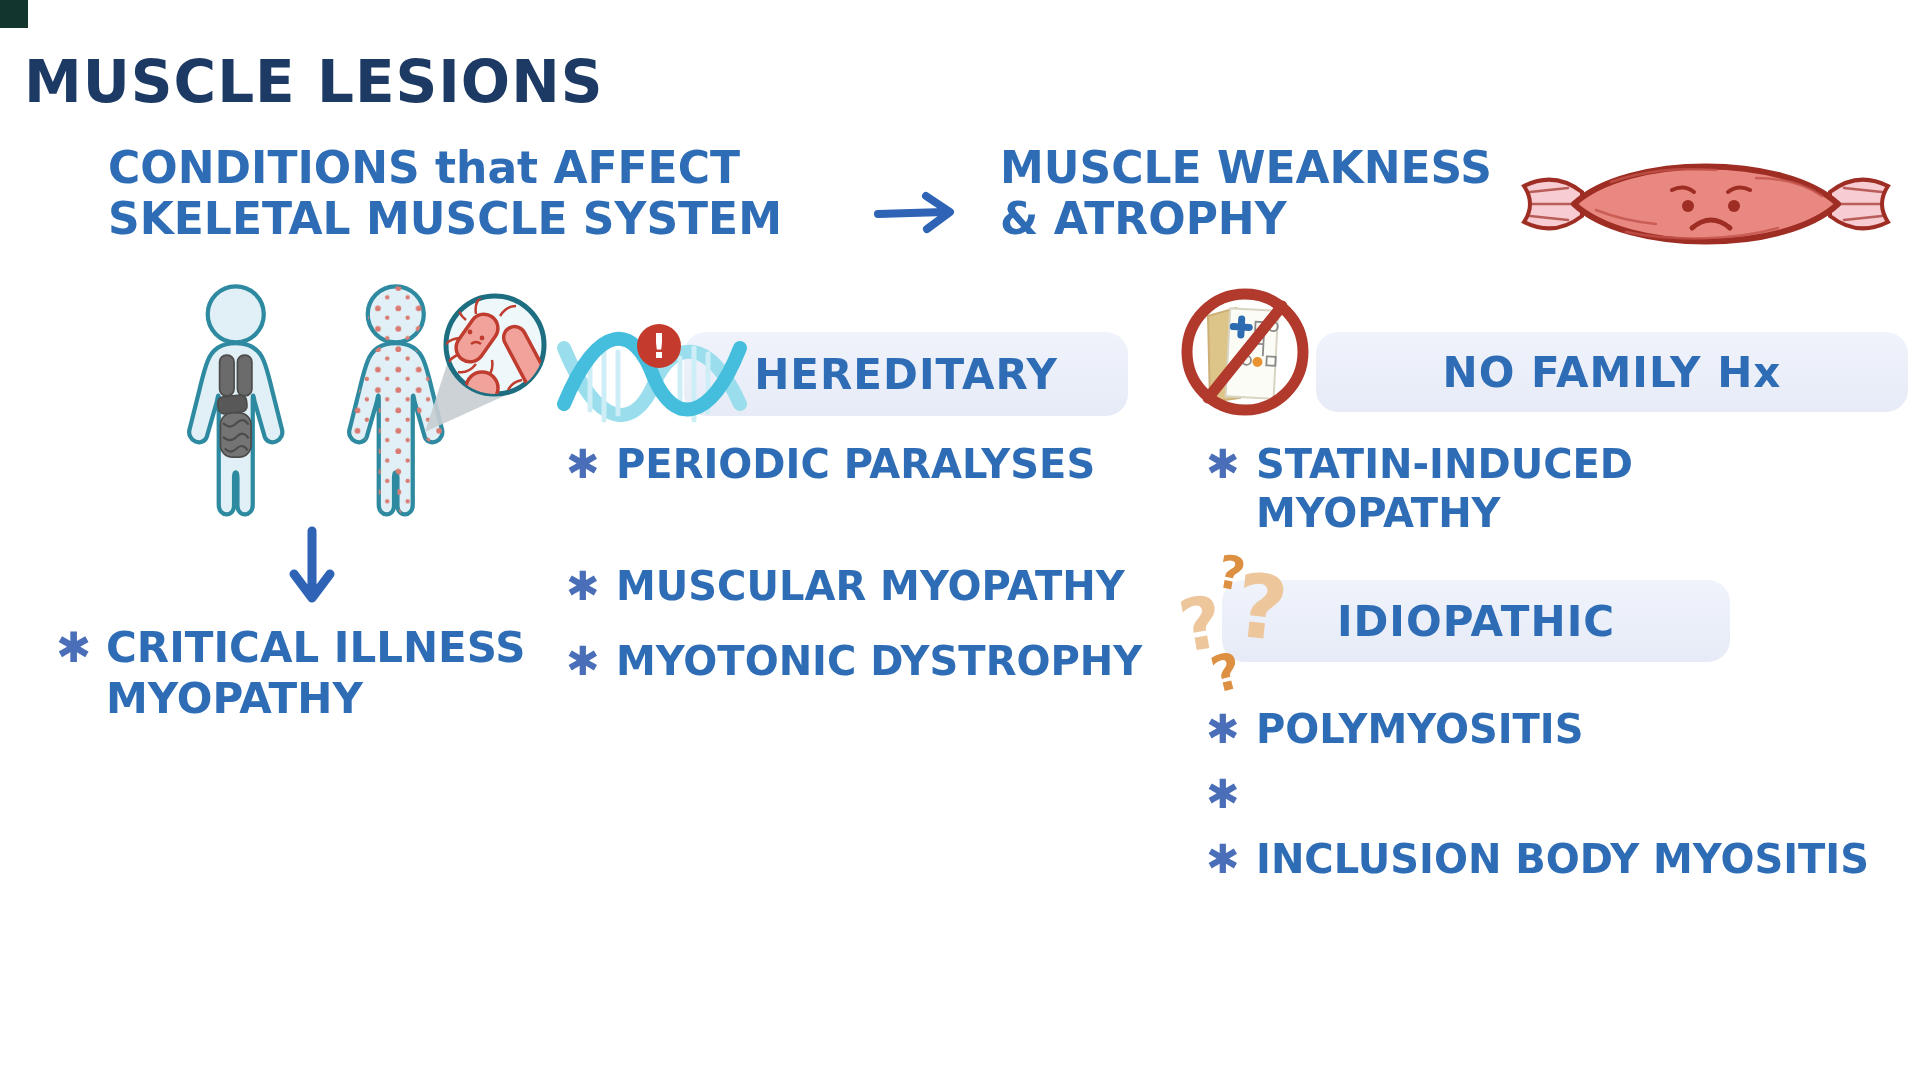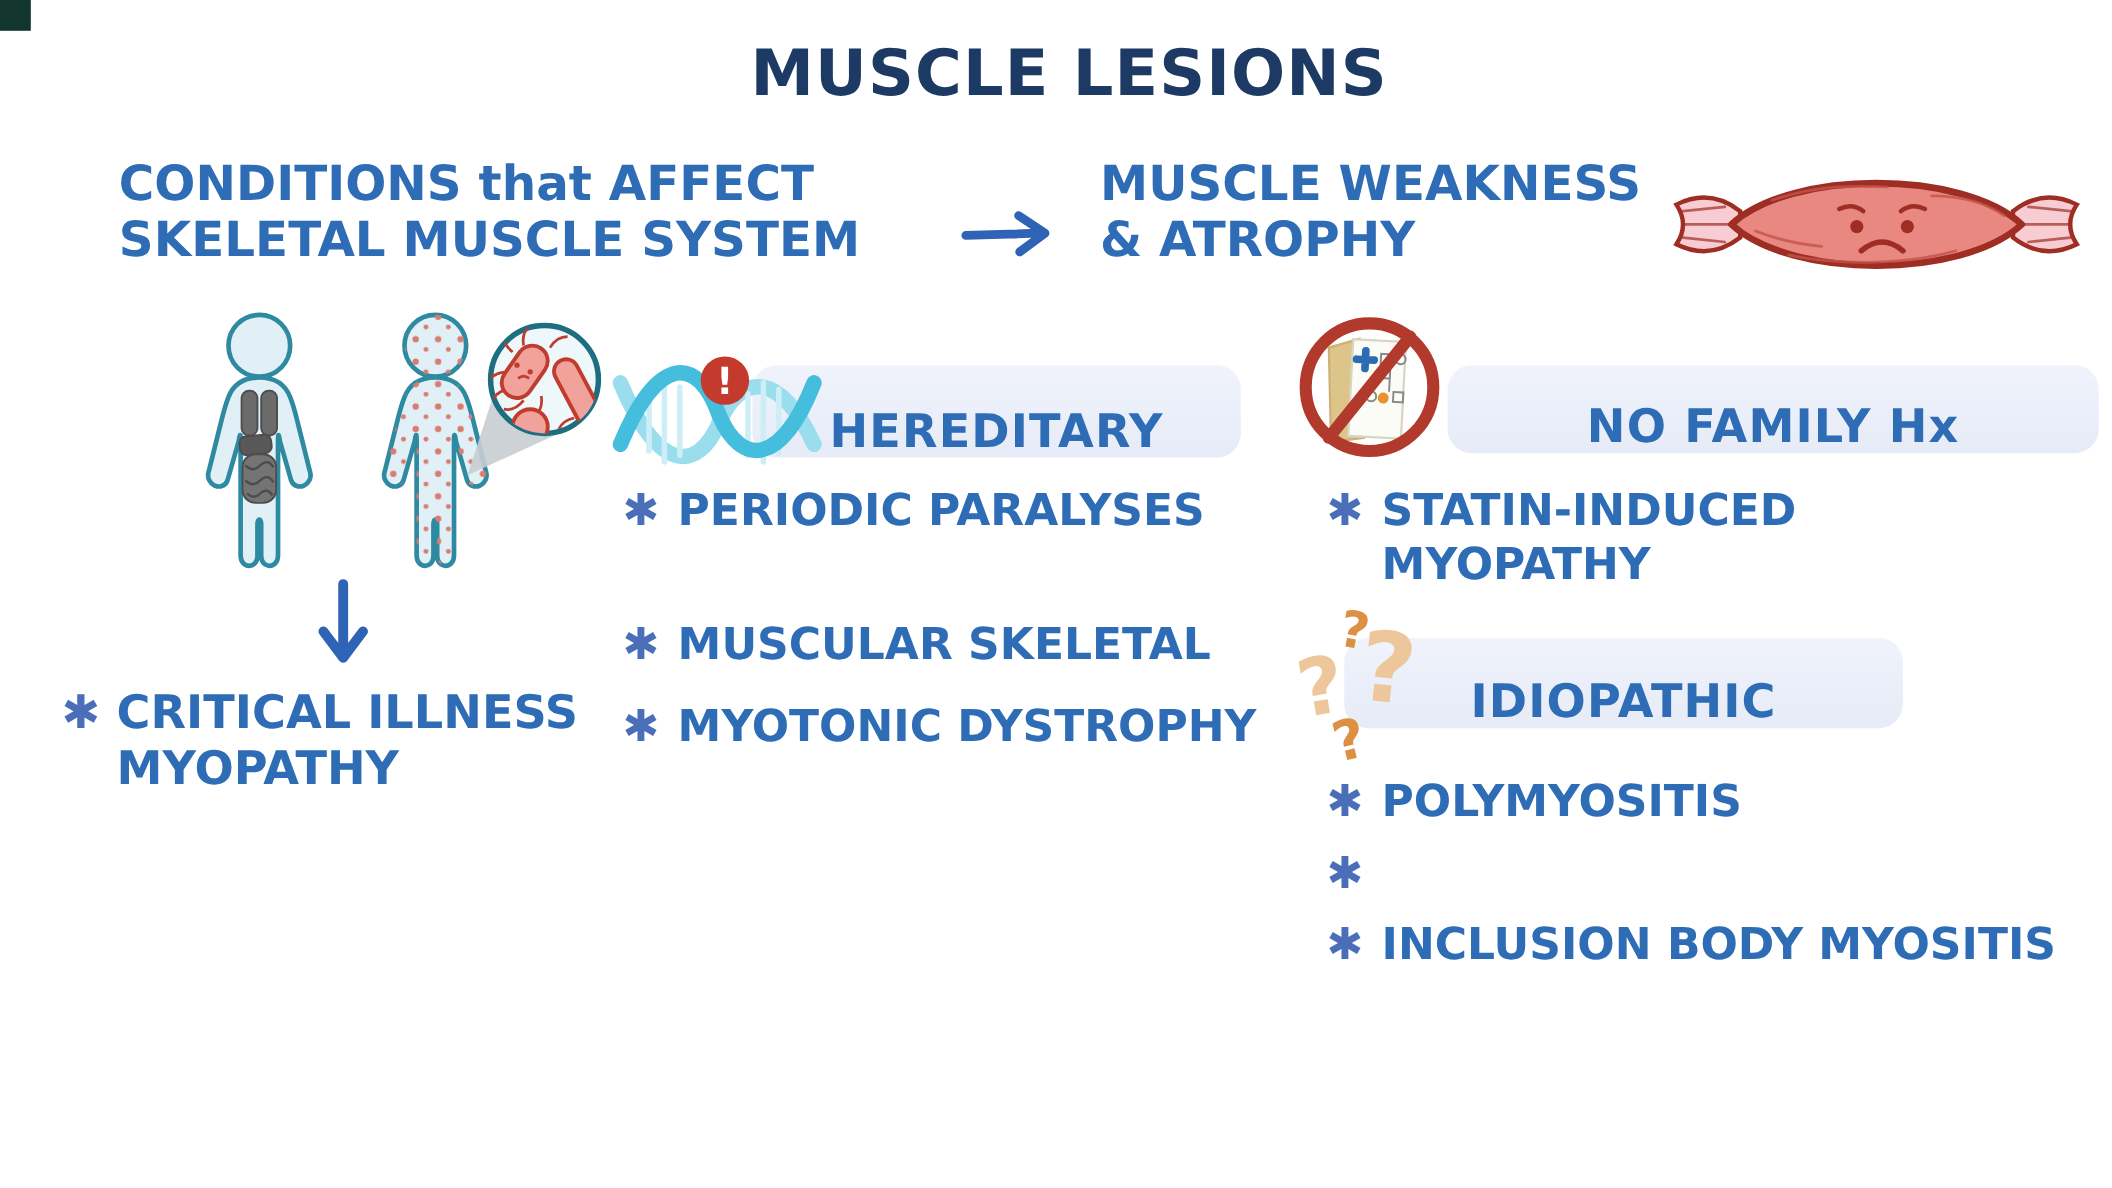--- a/index.html
+++ b/index.html
@@ -1,27 +1,27 @@
 <!DOCTYPE html>
 <html><head>
 <meta charset="utf-8">
 <style>
   html,body{margin:0;padding:0;background:#ffffff;}
   .canvas{position:relative;width:1920px;height:1080px;background:#ffffff;overflow:hidden;
           font-family:"DejaVu Sans",sans-serif;font-weight:700;}
   .abs{position:absolute;}
   .corner{left:0;top:0;width:28px;height:28px;background:var(--corner,#12352e);}
-  .title{left:0;right:0;top:32px;text-align:center;font-size:58px;letter-spacing:1px;
+  .title{left:0;right:0;top:48px;text-align:left;font-size:58px;letter-spacing:1px;
          color:var(--navy,#1d3a64);padding-left:24px;}
   .heading{font-size:44px;line-height:1.16;text-align:left;color:var(--blue,#2e6db5);}
   .heading div{white-space:nowrap;}
   .cause{left:108px;top:142px;width:740px;}
   .effect{left:1000px;top:142px;width:520px;}
   .pill{background:linear-gradient(180deg,#f0f3fb 0%,var(--pill-bg,#e6ebf7) 100%);
-        border-radius:22px;display:flex;align-items:flex-end;justify-content:center;}
+        border-radius:22px;display:flex;align-items:center;justify-content:center;}
   .pill-label{font-size:42px;color:var(--blue,#2e6db5);letter-spacing:1px;white-space:nowrap;}
   .pill-hereditary{left:684px;top:332px;width:444px;height:84px;}
   .pill-nofamily{left:1316px;top:332px;width:592px;height:80px;}
   .pill-idiopathic{left:1222px;top:580px;width:508px;height:82px;}
   .li{display:flex;align-items:flex-start;color:var(--blue,#2e6db5);font-size:40px;line-height:1.22;}
   .li .bullet{width:50px;flex:0 0 50px;color:var(--bullet-blue,#4a6fb8);font-size:40px;}
   .li .txt div{white-space:nowrap;}
   .li-critical{left:56px;top:622px;font-size:42px;}
   .li-critical .bullet{font-size:42px;}
   .li-h1{left:566px;top:440px;}
@@ -165,21 +165,21 @@
 
   <div class="abs li li-h1">
     <span class="bullet">✱</span>
     <div class="txt">
       <div>PERIODIC PARALYSES</div>
     </div>
   </div>
   <div class="abs li li-h2">
     <span class="bullet">✱</span>
     <div class="txt">
-        <div>MUSCULAR SKELETAL</div>
+        <div>MUSCULAR MYOPATHY</div>
       </div>
   </div>
   <div class="abs li li-h3">
     <span class="bullet">✱</span>
     <div class="txt">
         <div>MYOTONIC DYSTROPHY</div>
       </div>
   </div>
 
   <div class="abs pill pill-nofamily">

